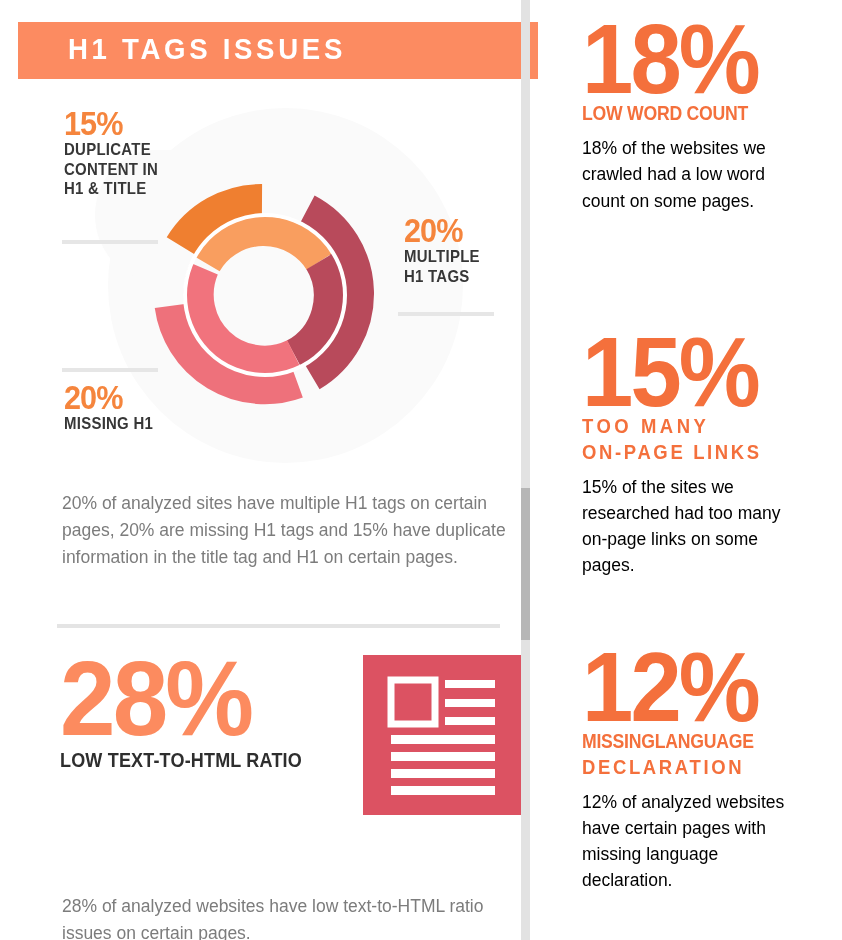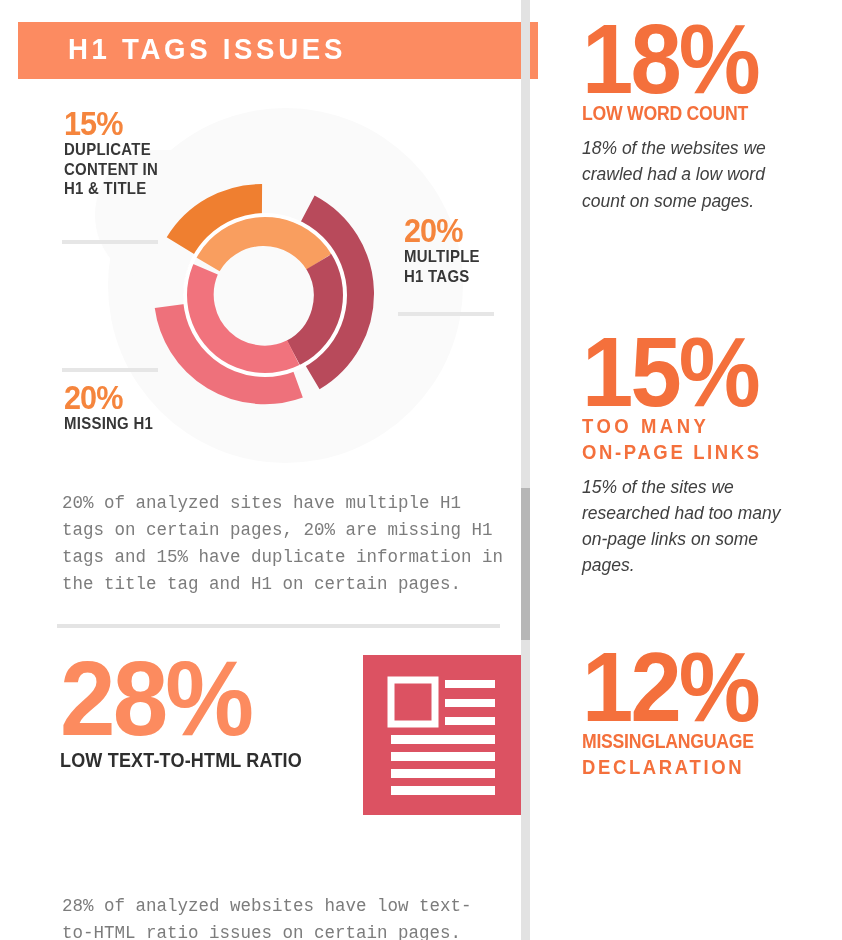--- a/index.html
+++ b/index.html
@@ -74,21 +74,21 @@
 
   .lbl-mult{left:404px;top:215px;}
   .tick-mult{left:398px;top:312px;width:96px;}
 
   .lbl-miss{left:64px;top:382px;}
   .tick-miss{left:62px;top:368px;width:96px;}
 
   
   .para{
     color:#7c7c7c;font-size:17.5px;line-height:1.55;
-    font-family:Liberation Mono, monospace;
+    font-family:Liberation Sans, sans-serif;
   }
   .para-chart{position:absolute;left:62px;top:490px;width:450px;}
 
   .hdivider{position:absolute;left:57px;top:624px;width:443px;height:4px;background:#e4e4e4;}
 
   
   .stat-bottom{position:absolute;left:60px;top:655px;width:450px;}
   .big-row{display:flex;align-items:flex-start;gap:34px;}
   .big-num{
     font-size:105px;font-weight:bold;color:#fc8b5f;line-height:0.84;
@@ -116,21 +116,21 @@
   }
   .rblock .rcap{
     font-size:21px;font-weight:bold;color:#f4703c;line-height:1.08;
     margin-top:3px;white-space:nowrap;
     transform:scaleX(0.88);transform-origin:left top;
   }
   .rblock .rcap.sp{letter-spacing:4px;}
   .rblock .rcap.sp2{letter-spacing:3px;}
   .rblock .rcap.tight{letter-spacing:-0.3px;transform:scaleX(0.84);}
   .rblock .rpara{
-    color:#404040;font-size:17.5px;line-height:1.5;margin-top:10px;width:205px;font-style:italic;
+    color:#000000;font-size:17.5px;line-height:1.5;margin-top:10px;width:205px;
   }
   .rb-1{top:12px;}
   .rb-2{top:325px;}
   .rb-3{top:640px;}
 </style>
 </head>
 <body>
 
 <div class="page">
 
@@ -225,16 +225,17 @@
       <div class="rnum">15%</div>
       <div class="rcap sp">TOO MANY</div>
       <div class="rcap sp2">ON-PAGE LINKS</div>
       <div class="rpara">15% of the sites we researched had too many on-page links on some pages.</div>
     </div>
 
     <div class="rblock rb-3">
       <div class="rnum">12%</div>
       <div class="rcap tight">MISSINGLANGUAGE</div>
       <div class="rcap sp2">DECLARATION</div>
+      <div class="rpara">12% of analyzed websites have certain pages with missing language declaration.</div>
     </div>
 
   </div>
 </div>
 
 </body></html>

